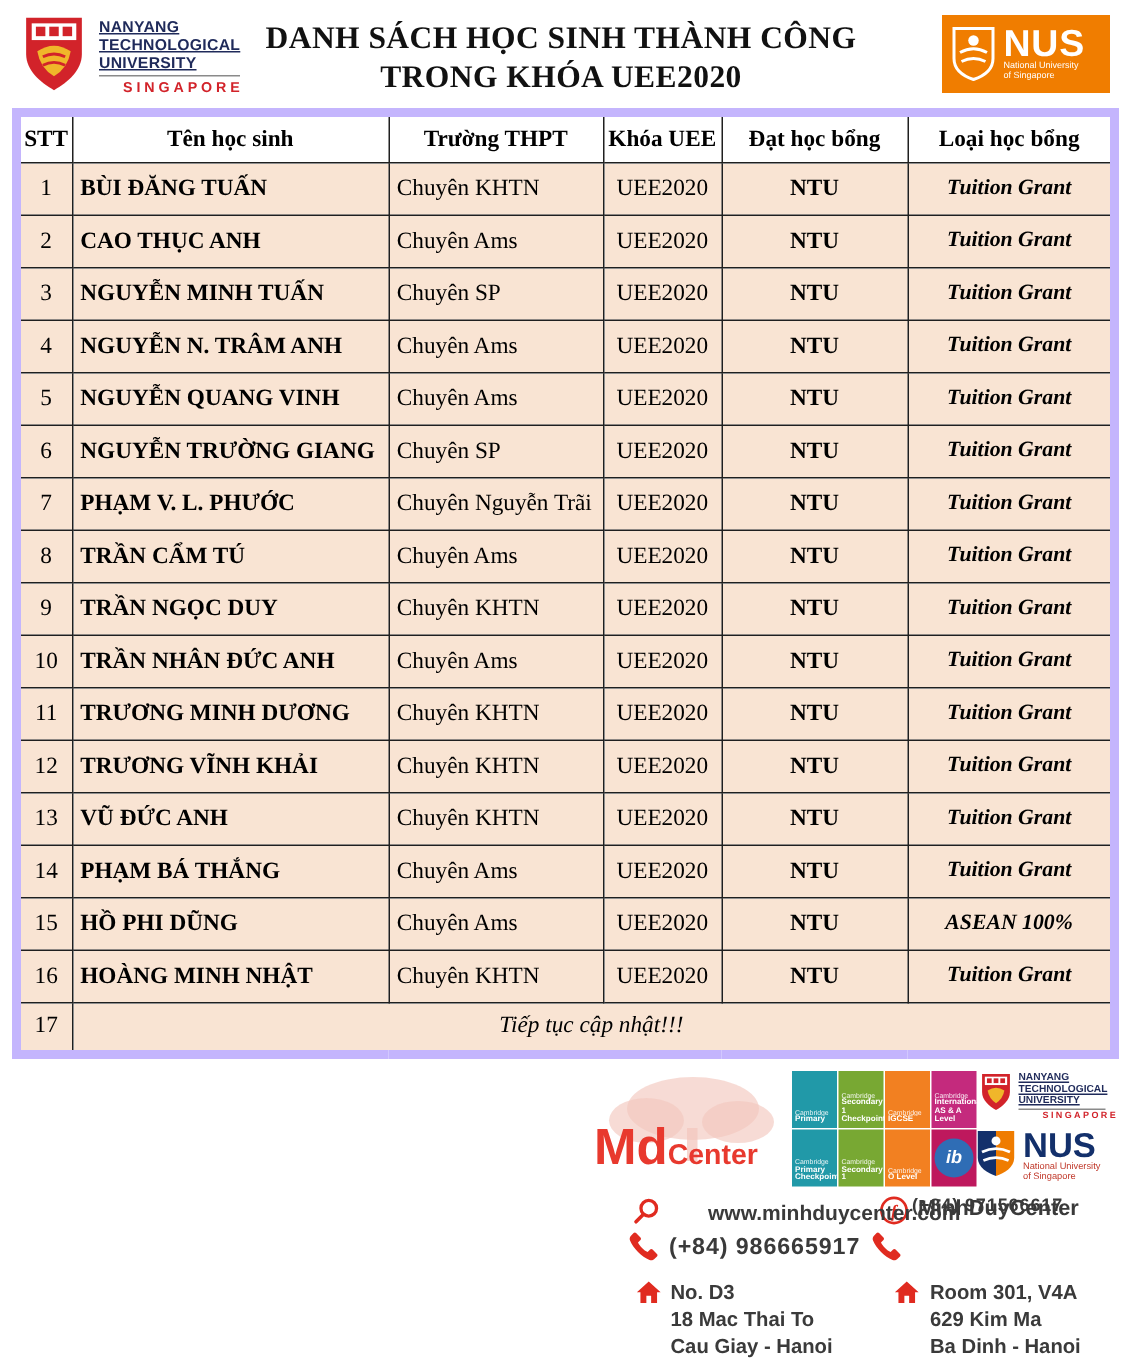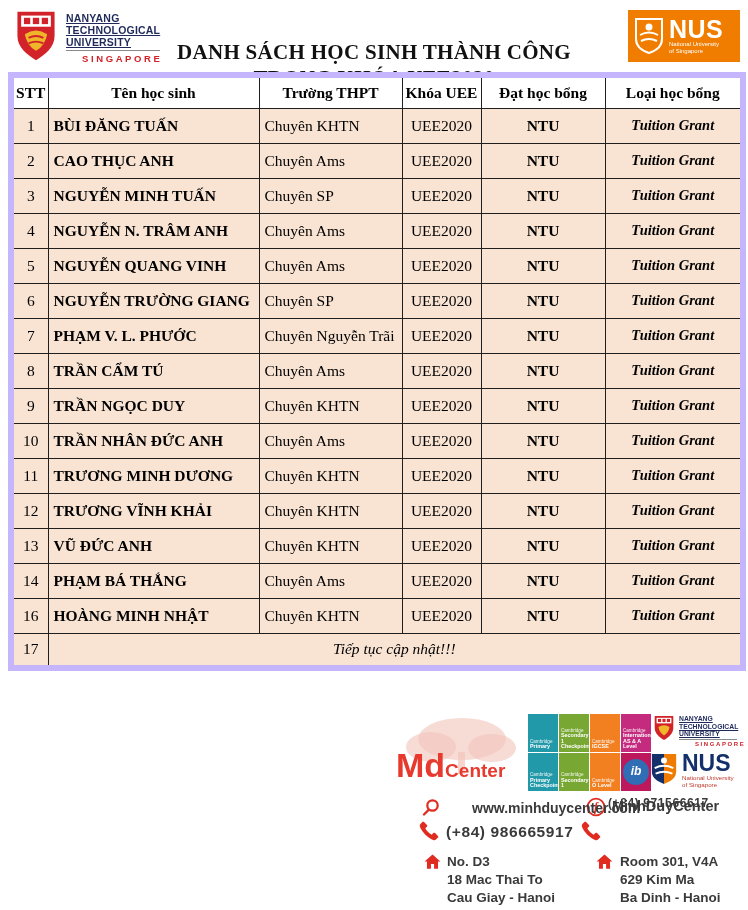--- a/index.html
+++ b/index.html
@@ -7,21 +7,21 @@
   body { position:relative; font-family:"Liberation Serif", serif; }
 
   
   .ntu-logo { position:absolute; left:12px; top:10px; display:flex; align-items:flex-start; }
   .ntu-crest { width:48px; height:52px; }
   .ntu-text { margin-left:6px; margin-top:2px; font-family:"Liberation Sans",sans-serif; }
   .ntu-line { font-size:10.5px; font-weight:bold; color:#1f2a5a; line-height:12px; letter-spacing:.2px;text-decoration:underline; }
   .ntu-rule { width:94px; height:1px; background:#8a8a8a; margin:2px 0 2px 0; }
   .ntu-sg   { font-size:9.5px; font-weight:bold; color:#d2232a; letter-spacing:2.6px;margin-left:16px; }
 
-  .page-title { position:absolute; left:120px; right:120px; top:12px; text-align:center;margin-top:27px; }
+  .page-title { position:absolute; left:120px; right:120px; top:12px; text-align:center; }
   .page-title div { font-size:21px; font-weight:bold; color:#111; line-height:26px; letter-spacing:.3px; }
 
   .nus-header { position:absolute; left:628px; top:10px; width:112px; height:52px;
                 background:#f07d00; display:flex; align-items:center; padding:4px 6px; }
   .nus-h-shield { width:30px; height:38px; flex:0 0 auto; }
   .nus-h-text { margin-left:5px; color:#fff; font-family:"Liberation Sans",sans-serif; }
   .nus-h-abbr { font-size:25px; font-weight:bold; line-height:24px; letter-spacing:.5px; }
   .nus-h-sub  { font-size:6px; line-height:7px; }
 
   
@@ -267,20 +267,28 @@
       </tr>
       <tr>
         <td class="col-stt">14</td>
         <td class="col-name">PHẠM BÁ THẮNG</td>
         <td class="col-school">Chuyên Ams</td>
         <td class="col-course">UEE2020</td>
         <td class="col-sch">NTU</td>
         <td class="col-type">Tuition Grant</td>
       </tr>
       <tr>
+        <td class="col-stt">15</td>
+        <td class="col-name">HỒ PHI DŨNG</td>
+        <td class="col-school">Chuyên Ams</td>
+        <td class="col-course">UEE2020</td>
+        <td class="col-sch">NTU</td>
+        <td class="col-type">ASEAN 100%</td>
+      </tr>
+      <tr>
         <td class="col-stt">16</td>
         <td class="col-name">HOÀNG MINH NHẬT</td>
         <td class="col-school">Chuyên KHTN</td>
         <td class="col-course">UEE2020</td>
         <td class="col-sch">NTU</td>
         <td class="col-type">Tuition Grant</td>
       </tr>
       <tr>
         <td class="col-stt">17</td>
         <td class="update-note" colspan="5">Tiếp tục cập nhật!!!</td>

